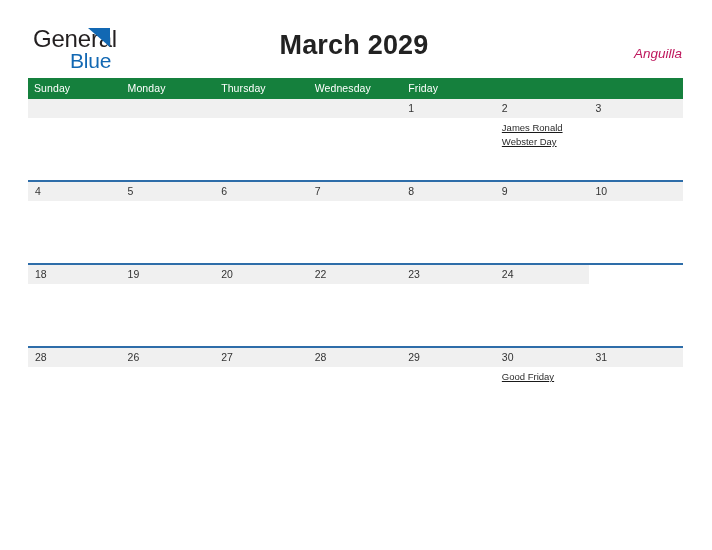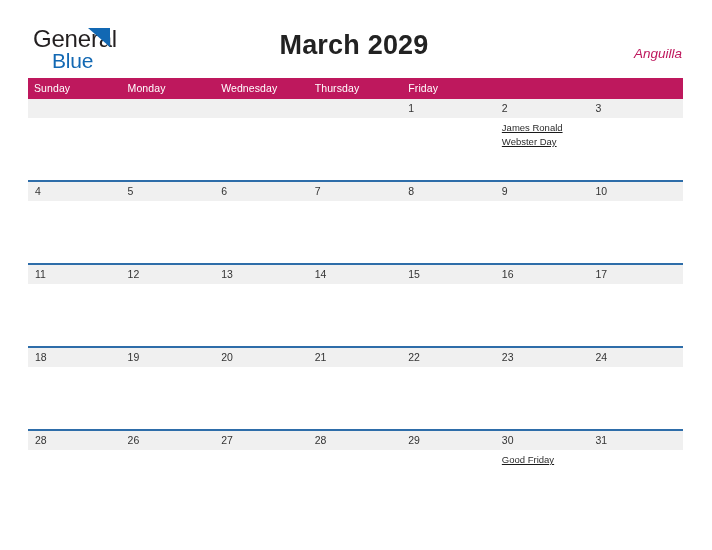--- a/index.html
+++ b/index.html
@@ -47,21 +47,21 @@
     width: 0;
     height: 0;
     border-top: 19px solid #1268b3;
     border-left: 22px solid transparent;
   }
   .logo-row2 {
     display: block;
     font-size: 21px;
     color: #1268b3;
     margin-top: 1px;
-    margin-left: 19px;
+    margin-left: 37px;
     letter-spacing: -0.2px;
   }
 
   .month-title {
     position: absolute;
     left: 0;
     right: 4px;
     top: 30px;
     text-align: center;
     font-size: 27px;
@@ -83,21 +83,21 @@
   .calendar {
     position: absolute;
     left: 28px;
     top: 78px;
     width: 655px;
   }
 
   .weekday-header {
     display: grid;
     grid-template-columns: repeat(7, 1fr);
-    background: #be185d;
+    background: #15803d;
   }
   .weekday-cell {
     font-size: 10.5px;
     color: #ffffff;
     padding: 4px 0 5px 6px;
     letter-spacing: 0.1px;
   }
 
   .week-row {
     border-top: 2px solid #2e6da9;
@@ -156,22 +156,22 @@
   <div class="month-title">March 2029</div>
 
   <div class="region-label">Anguilla</div>
 
 </div>
 
 <div class="calendar">
   <div class="weekday-header" id="weekday-header">
       <div class="weekday-cell">Sunday</div>
       <div class="weekday-cell">Monday</div>
+      <div class="weekday-cell">Thursday</div>
       <div class="weekday-cell">Wednesday</div>
-      <div class="weekday-cell">Thursday</div>
       <div class="weekday-cell">Friday</div>
     </div>
   <div id="weeks-container">
       <div class="week-row">
         <div class="week-grid">
           <div class="day-cell">
             <span class="day-number empty">&nbsp;</span>
           </div>
           <div class="day-cell">
             <span class="day-number empty">&nbsp;</span>
@@ -218,55 +218,27 @@
             <span class="day-number">9</span>
           </div>
           <div class="day-cell">
             <span class="day-number">10</span>
           </div>
         </div>
       </div>
       <div class="week-row">
         <div class="week-grid">
           <div class="day-cell">
-            <span class="day-number">11</span>
-          </div>
-          <div class="day-cell">
-            <span class="day-number">12</span>
-          </div>
-          <div class="day-cell">
-            <span class="day-number">13</span>
-          </div>
-          <div class="day-cell">
-            <span class="day-number">14</span>
-          </div>
-          <div class="day-cell">
-            <span class="day-number">15</span>
-          </div>
-          <div class="day-cell">
-            <span class="day-number">16</span>
-          </div>
-          <div class="day-cell">
-            <span class="day-number">17</span>
-          </div>
-        </div>
-      </div>
-      <div class="week-row">
-        <div class="week-grid">
-          <div class="day-cell">
             <span class="day-number">18</span>
           </div>
           <div class="day-cell">
             <span class="day-number">19</span>
           </div>
           <div class="day-cell">
             <span class="day-number">20</span>
-          </div>
-          <div class="day-cell">
-            <span class="day-number">21</span>
           </div>
           <div class="day-cell">
             <span class="day-number">22</span>
           </div>
           <div class="day-cell">
             <span class="day-number">23</span>
           </div>
           <div class="day-cell">
             <span class="day-number">24</span>
           </div>

